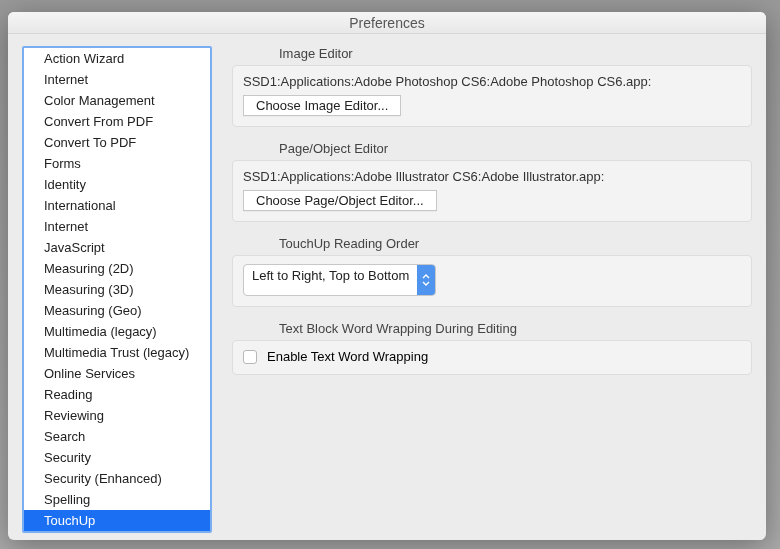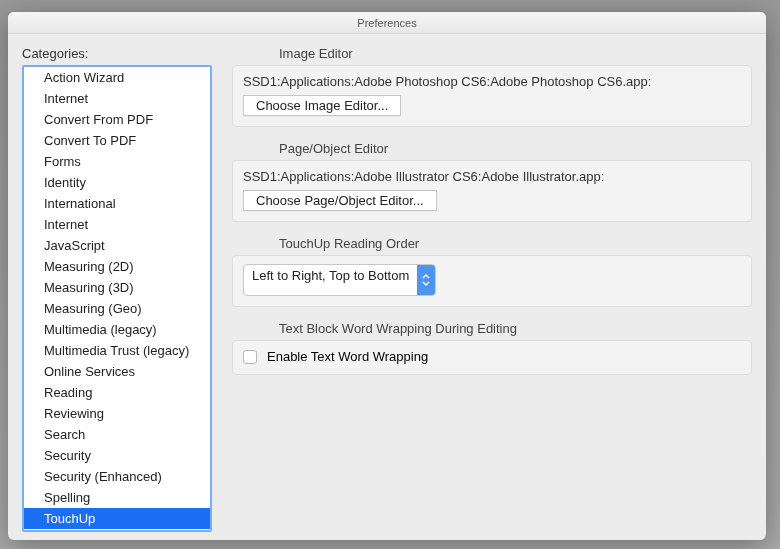--- a/index.html
+++ b/index.html
@@ -23,21 +23,21 @@
     height: 528px;
     background: #ececec;
     border-radius: 6px;
     box-shadow: 0 6px 30px rgba(0,0,0,0.35);
     display: flex;
     flex-direction: column;
   }
   .titlebar {
     height: 22px;
     text-align: center;
-    font-size: 11px;
+    font-size: 14px;
     color: #565656;
     line-height: 22px;
     border-bottom: 1px solid #d7d7d7;
     background: linear-gradient(#f5f5f5,#e8e8e8);
     border-radius: 6px 6px 0 0;
   }
   .content {
     flex: 1;
     display: flex;
     padding: 12px 14px 8px 14px;
@@ -150,24 +150,24 @@
 <body>
 
 <div class="backdrop"></div>
 
 <div class="dialog">
   <div class="titlebar">Preferences</div>
 
   <div class="content">
 
     <div class="left">
-      <div class="cat-label">Categories:</div>
       <div class="listbox" id="catlist">
           <div class="listitem">Action Wizard</div>
           <div class="listitem">Internet</div>
+          <div class="listitem">Color Management</div>
           <div class="listitem">Convert From PDF</div>
           <div class="listitem">Convert To PDF</div>
           <div class="listitem">Forms</div>
           <div class="listitem">Identity</div>
           <div class="listitem">International</div>
           <div class="listitem">Internet</div>
           <div class="listitem">JavaScript</div>
           <div class="listitem">Measuring (2D)</div>
           <div class="listitem">Measuring (3D)</div>
           <div class="listitem">Measuring (Geo)</div>

